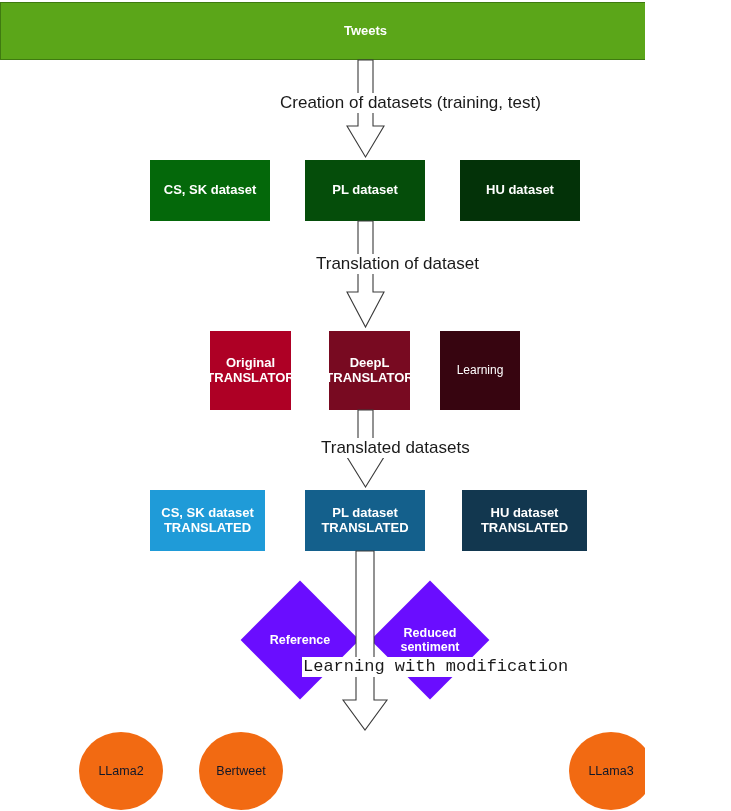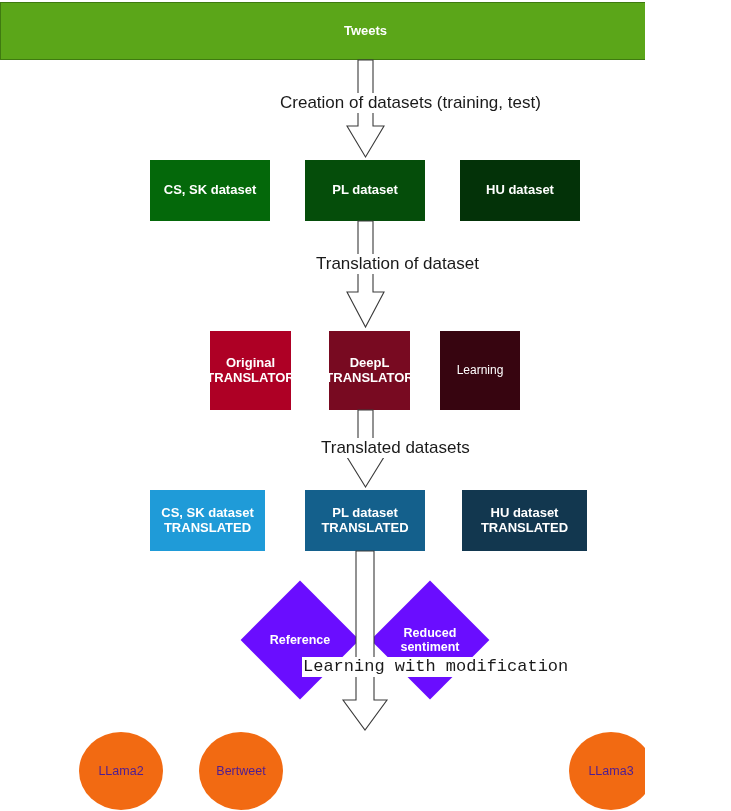--- a/index.html
+++ b/index.html
@@ -100,21 +100,21 @@
   .ellipse {
     position: absolute;
     top: 732px;
     width: 84px;
     height: 78px;
     border-radius: 50%;
     background: #f26a12;
     display: flex;
     align-items: center;
     justify-content: center;
-    color: #4c1d95;
+    color: #0f172a;
     font-size: 12.5px;
     white-space: nowrap;
   }
   #el-0 { left: 79px; }
   #el-1 { left: 199px; }
   #el-2 { left: 329px; width: 82px; }
   #el-3 { left: 449px; }
   #el-4 { left: 569px; }
 
   

